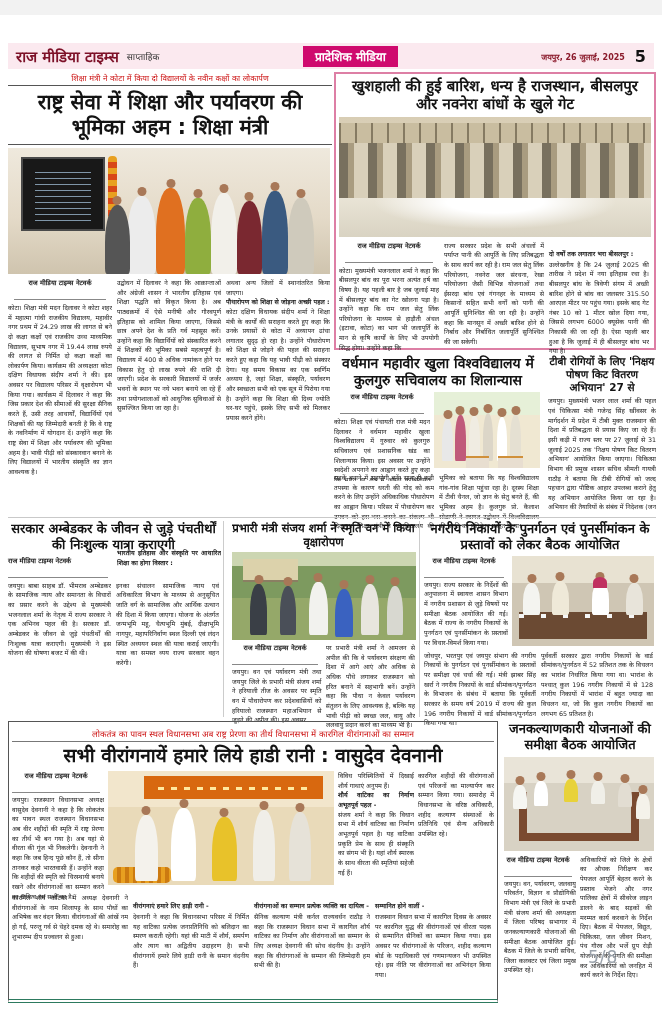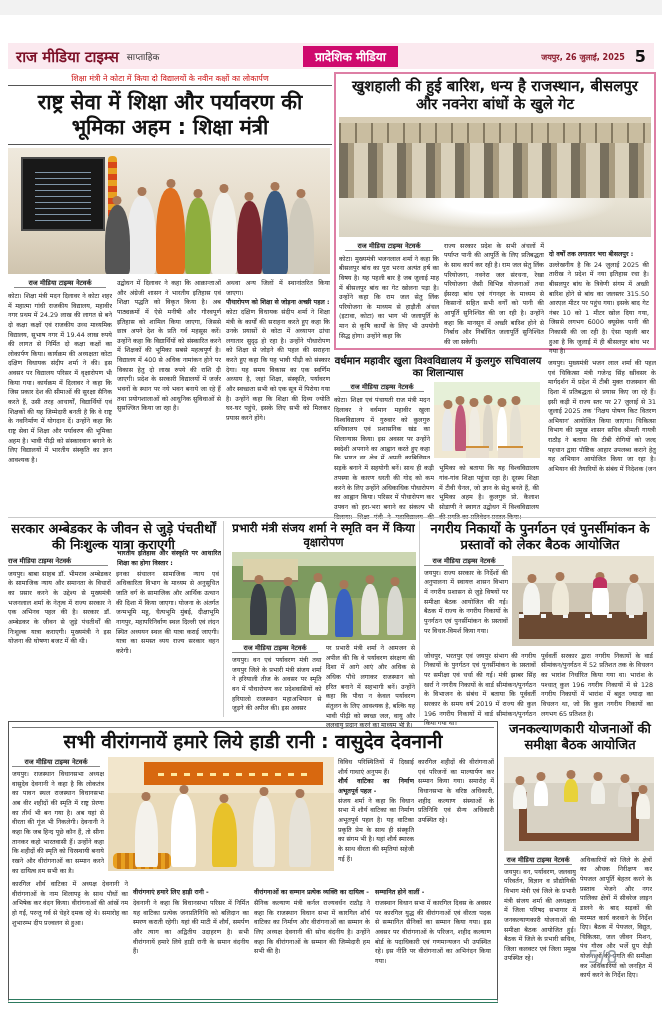--- a/index.html
+++ b/index.html
@@ -11,21 +11,21 @@
   .mast{font-size:15px;font-weight:bold;color:#7d1128;white-space:nowrap;}
   .edition{font-size:9px;color:#333;margin-left:8px;white-space:nowrap;font-family:Liberation Mono, monospace;}
   .badge{background:#cf0a6e;color:#fff;font-weight:bold;font-size:12px;padding:2px 12px;
          margin:0 auto;white-space:nowrap;}
   .dateline{font-size:8px;font-weight:bold;color:#8b1a2b;white-space:nowrap;}
   .pageno{font-size:16px;font-weight:bold;color:#111;margin-left:10px;}
   
   .kicker{color:#cc1111;font-weight:normal;text-align:center;}
   .headline{font-weight:bold;text-align:center;color:#131313;line-height:1.22;}
   .byline{font-weight:bold;text-align:center;font-size:6.6px;color:#222;
-          border-bottom:1px solid #888;padding-bottom:0;margin:0 6px 3px 6px;}
+          border-bottom:1px solid #888;padding-bottom:12px;margin:0 6px 3px 6px;}
   .col{font-size:6.35px;line-height:1.52;text-align:justify;color:#1d1d1d;overflow:hidden;}
   .subhead{font-weight:bold;}
   .cols{display:flex;gap:5px;}
   .rule{border-top:1px solid #555;}
   
   .photo{position:relative;overflow:hidden;background:#ddd;}
   .photo div{position:absolute;}
   .fig{border-radius:45% 45% 8% 8% / 55% 55% 8% 8%;}
   .fig:before{content:'';position:absolute;top:-9px;left:50%;transform:translateX(-50%);
               width:9px;height:9px;border-radius:50%;background:#a87858;}
@@ -129,21 +129,21 @@
       </div>
       <div class="col" style="width:100px;height:110px;">राज्य सरकार प्रदेश के सभी अंचलों में पर्याप्त पानी की आपूर्ति के लिए प्रतिबद्धता के साथ कार्य कर रही है। राम जल सेतु लिंक परियोजना, नवनेरा जल संरचना, रेखा परियोजना जैसी विभिन्न योजनाओं तथा ईसरदा बांध एवं गंगनहर के माध्यम से किसानों सहित सभी वर्गों को पानी की आपूर्ति सुनिश्चित की जा रही है। उन्होंने कहा कि मानसून में अच्छी बारिश होने से निर्बाध और निर्बाधित जलापूर्ति सुनिश्चित की जा सकेगी।</div>
       <div style="width:100px;">
         <span class="col subhead">दो वर्षों तक लगातार भरा बीसलपुर :</span>
         <div class="col" style="height:100px;">उल्लेखनीय है कि 24 जुलाई 2025 की तारीख ने प्रदेश में नया इतिहास रचा है। बीसलपुर बांध के त्रिवेणी संगम में अच्छी बारिश होने से बांध का जलस्तर 315.50 आरएल मीटर पर पहुंच गया। इसके बाद गेट नंबर 10 को 1 मीटर खोल दिया गया, जिससे लगभग 6000 क्यूसेक पानी की निकासी की जा रही है। ऐसा पहली बार हुआ है कि जुलाई में ही बीसलपुर बांध भर गया है।</div>
       </div>
     </div>
   </div>
 
   <div class="abs" style="left:334px;top:340px;width:208px;height:161px;">
-    <div class="headline" style="font-size:10px;">वर्धमान महावीर खुला विश्वविद्यालय में कुलगुरु सचिवालय का शिलान्यास</div>
+    <div class="headline" style="font-size:14px;">वर्धमान महावीर खुला विश्वविद्यालय में कुलगुरु सचिवालय का शिलान्यास</div>
     <div style="display:flex;gap:4px;margin-top:3px;height:78px;">
       <div style="width:96px;">
         <div class="byline">राज मीडिया टाइम्स नेटवर्क</div>
         <div class="col" style="height:64px;">कोटा। शिक्षा एवं पंचायती राज मंत्री मदन दिलावर ने वर्धमान महावीर खुला विश्वविद्यालय में गुरुवार को कुलगुरु सचिवालय एवं प्रशासनिक खंड का शिलान्यास किया। इस अवसर पर उन्होंने स्वदेशी अपनाने का आह्वान करते हुए कहा कि भारत हर क्षेत्र में अपनी काबिलियत सिद्ध कर रहा है।</div>
       </div>
       <div class="photo" id="p-plantx" style="width:106px;height:76px;background:linear-gradient(180deg,#e6f0d8 0 30%,#f0e8d2 30% 100%);">
         <div class="fig" style="left:8%;bottom:10%;width:10%;height:55%;background:#e8e8e8;"></div>
         <div class="fig" style="left:20%;bottom:10%;width:10%;height:60%;background:#c05a7a;"></div>
         <div class="fig" style="left:33%;bottom:10%;width:10%;height:58%;background:#f0ece2;"></div>
         <div class="fig" style="left:46%;bottom:10%;width:10%;height:62%;background:#dcd6c8;"></div>
@@ -153,20 +153,21 @@
         <div style="position:absolute;left:60%;bottom:0;width:24%;height:14%;background:#e8ded0;border-top:2px solid #d0903a;"></div>
       </div>
     </div>
     <div class="cols" style="margin-top:3px;height:56px;">
       <div class="col" style="width:100px;height:56px;">सड़कें बनाने में सहयोगी बनें। साथ ही कड़ी तपस्या के कारण धरती की गोद को कम करने के लिए उन्होंने अधिकाधिक पौधारोपण का आह्वान किया। परिसर में पौधारोपण कर उपवन को हरा-भरा बनाने का संकल्प भी दिलाया। शिक्षा मंत्री ने महाविद्यालय की गतिविधियों और उपलब्धियों की सराहना की।</div>
       <div class="col" style="width:100px;height:56px;">भूमिका को बताया कि यह विश्वविद्यालय गांव-गांव शिक्षा पहुंचा रहा है। दूरस्थ शिक्षा में टीवी चैनल, जो ज्ञान के सेतु बनते हैं, की भूमिका अहम है। कुलगुरु प्रो. कैलाश सोडाणी ने स्वागत उद्बोधन में विश्वविद्यालय की प्रगति का प्रतिवेदन प्रस्तुत किया।</div>
     </div>
   </div>
 
   <div class="abs" style="left:548px;top:340px;width:108px;height:161px;">
+    <div class="headline" style="font-size:10.5px;">टीबी रोगियों के लिए 'निक्षय पोषण किट वितरण अभियान' 27 से</div>
     <div class="col" style="height:116px;margin-top:3px;">जयपुर। मुख्यमंत्री भजन लाल शर्मा की पहल एवं चिकित्सा मंत्री गजेन्द्र सिंह खींवसर के मार्गदर्शन में प्रदेश में टीबी मुक्त राजस्थान की दिशा में प्रतिबद्धता से प्रयास किए जा रहे हैं। इसी कड़ी में राज्य स्तर पर 27 जुलाई से 31 जुलाई 2025 तक 'निक्षय पोषण किट वितरण अभियान' आयोजित किया जाएगा। चिकित्सा विभाग की प्रमुख शासन सचिव श्रीमती गायत्री राठौड़ ने बताया कि टीबी रोगियों को जल्द पहचान द्वारा पौष्टिक आहार उपलब्ध कराने हेतु यह अभियान आयोजित किया जा रहा है। अभियान की तैयारियों के संबंध में निदेशक (जन स्वास्थ्य) डॉ. रवि प्रकाश शर्मा की अध्यक्षता में एक महत्वपूर्ण वीडियो कॉन्फ्रेंसिंग बैठक का आयोजन स्वास्थ्य भवन, जयपुर में किया गया। इस अवसर पर समस्त संयुक्त निदेशक, सभी जिलों के मुख्य चिकित्सा एवं स्वास्थ्य अधिकारी एवं टीबी कार्यक्रम अधिकारी उपस्थित रहे।</div>
   </div>
 
   <div class="abs" style="left:8px;top:502px;width:648px;border-top:1px solid #c9c9c9;"></div>
 
   <div class="abs vline-r" style="left:8px;top:506px;width:216px;height:196px;padding-right:4px;">
     <div class="headline" style="font-size:13px;">सरकार अम्बेडकर के जीवन से जुड़े पंचतीर्थों की निःशुल्क यात्रा कराएगी</div>
     <div class="byline" style="text-align:left;margin:3px 0;width:100px;">राज मीडिया टाइम्स नेटवर्क</div>
     <div class="cols" style="height:142px;">
       <div class="col" style="width:103px;height:142px;">जयपुर। बाबा साहब डॉ. भीमराव अम्बेडकर के सामाजिक न्याय और समानता के विचारों का प्रसार करने के उद्देश्य से मुख्यमंत्री भजनलाल शर्मा के नेतृत्व में राज्य सरकार ने एक अभिनव पहल की है। सरकार डॉ. अम्बेडकर के जीवन से जुड़े पंचतीर्थों की निःशुल्क यात्रा कराएगी। मुख्यमंत्री ने इस योजना की घोषणा बजट में की थी।</div>
@@ -210,20 +211,21 @@
         <div class="fig" style="left:80%;bottom:34%;width:12%;height:36%;background:#e8e4da;"></div>
       </div>
     </div>
     <div class="cols" style="margin-top:3px;height:74px;">
       <div class="col" style="width:112px;height:74px;">जोधपुर, भरतपुर एवं जयपुर संभाग की नगरीय निकायों के पुनर्गठन एवं पुनर्सीमांकन के प्रस्तावों पर समीक्षा एवं चर्चा की गई। मंत्री झाबर सिंह खर्रा ने नगरीय निकायों के वार्ड सीमांकन/पुनर्गठन के विभाजन के संबंध में बताया कि पूर्ववर्ती सरकार के समय वर्ष 2019 में राज्य की कुल 196 नगरीय निकायों में वार्ड सीमांकन/पुनर्गठन किया गया था।</div>
       <div class="col" style="width:112px;height:74px;">पूर्ववर्ती सरकार द्वारा नगरीय निकायों के वार्ड सीमांकन/पुनर्गठन में 52 प्रतिशत तक के विचलन का भारांश निर्धारित किया गया था। भारांश के पश्चात् कुल 196 नगरीय निकायों में से 128 नगरीय निकायों में भारांश में बहुत ज्यादा का विचलन था, जो कि कुल नगरीय निकायों का लगभग 65 प्रतिशत है।</div>
     </div>
   </div>
 
   <div class="abs" style="left:8px;top:706px;width:490px;height:282px;border:1px solid #555;border-bottom:4px double #2d7a5f;padding:3px;">
+    <div class="kicker" style="font-size:8.5px;margin-top:3px;">लोकतंत्र का पावन स्थल विधानसभा अब राष्ट्र प्रेरणा का तीर्थ विधानसभा में कारगिल वीरांगनाओं का सम्मान</div>
     <div class="headline" style="font-size:19px;margin-top:2px;border-top:1px solid #777;padding-top:2px;">सभी वीरांगनायें हमारे लिये हाडी रानी : वासुदेव देवनानी</div>
     <div style="display:flex;gap:4px;margin-top:4px;height:118px;">
       <div style="width:92px;">
         <div class="byline" style="width:88px;margin:0 0 2px 0;">राज मीडिया टाइम्स नेटवर्क</div>
         <div class="col" style="height:104px;">जयपुर। राजस्थान विधानसभा अध्यक्ष वासुदेव देवनानी ने कहा है कि लोकतंत्र का पावन स्थल राजस्थान विधानसभा अब वीर शहीदों की स्मृति में राष्ट्र प्रेरणा का तीर्थ भी बन गया है। अब यहां से वीरता की गूंज भी निकलेगी। देवनानी ने कहा कि जब हिन्द पूछे कौन हैं, तो सीना तानकर कहो भारतवासी हैं। उन्होंने कहा कि शहीदों की स्मृति को चिरस्थायी बनाये रखने और वीरांगनाओं का सम्मान करने का दायित्व हम सभी का है।</div>
       </div>
       <div class="photo" id="p-vir" style="width:226px;height:114px;">
         <div class="banner"></div>
         <div class="marigold"></div>
         <div class="fig" style="left:12%;bottom:4%;width:10%;height:58%;background:#f4f2ec;"></div>

